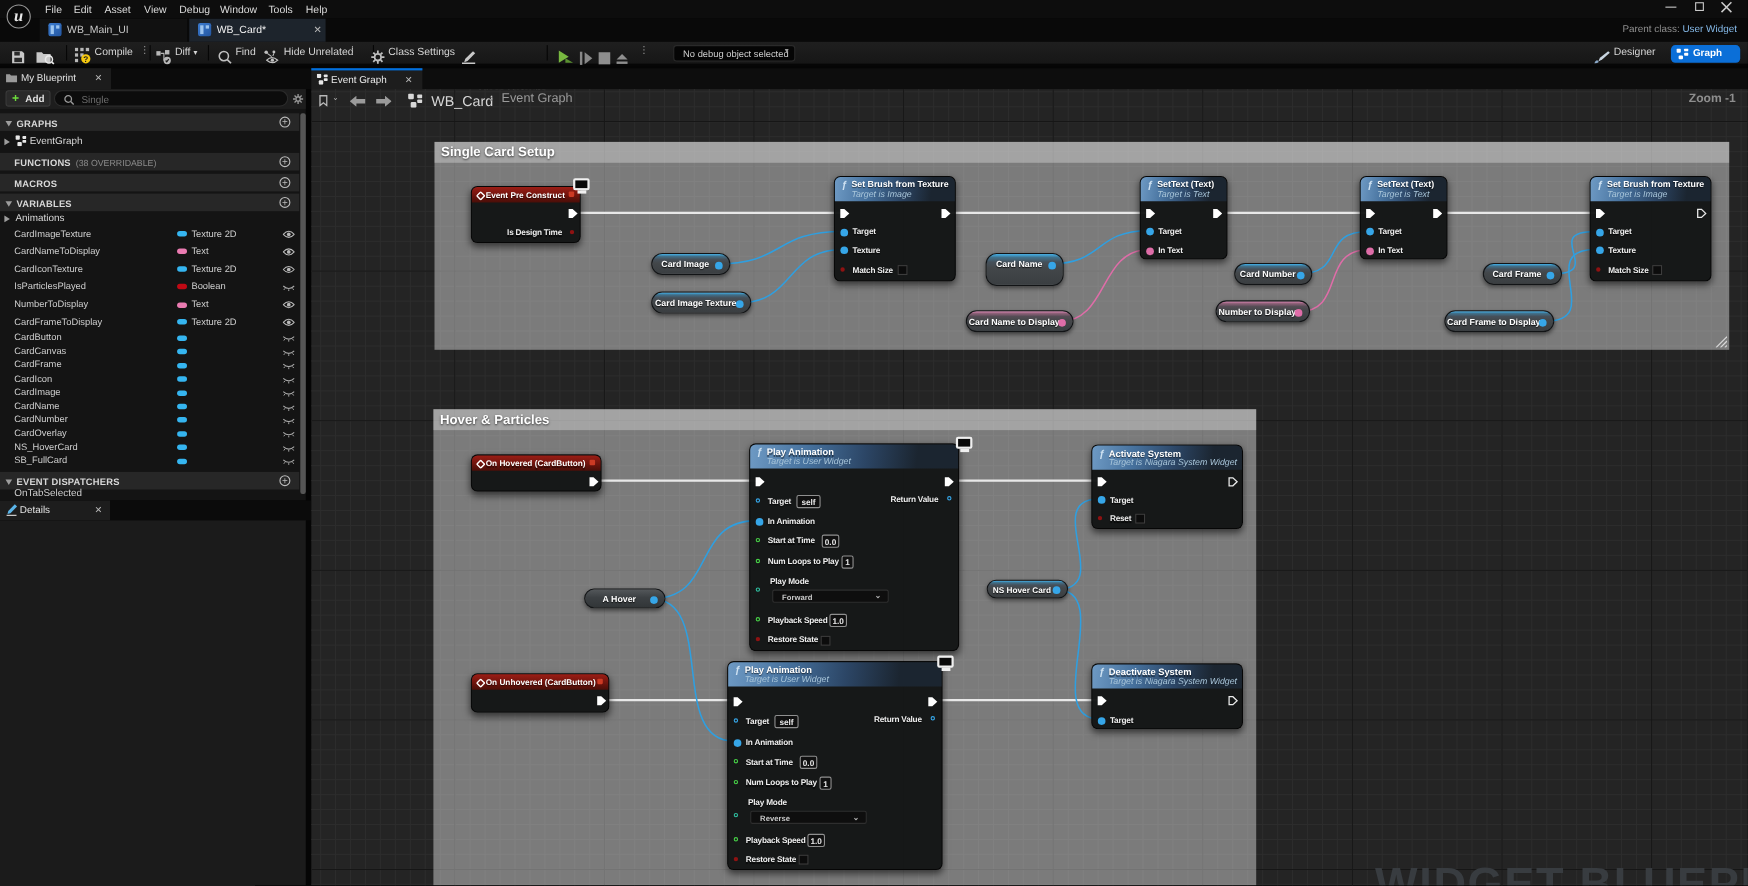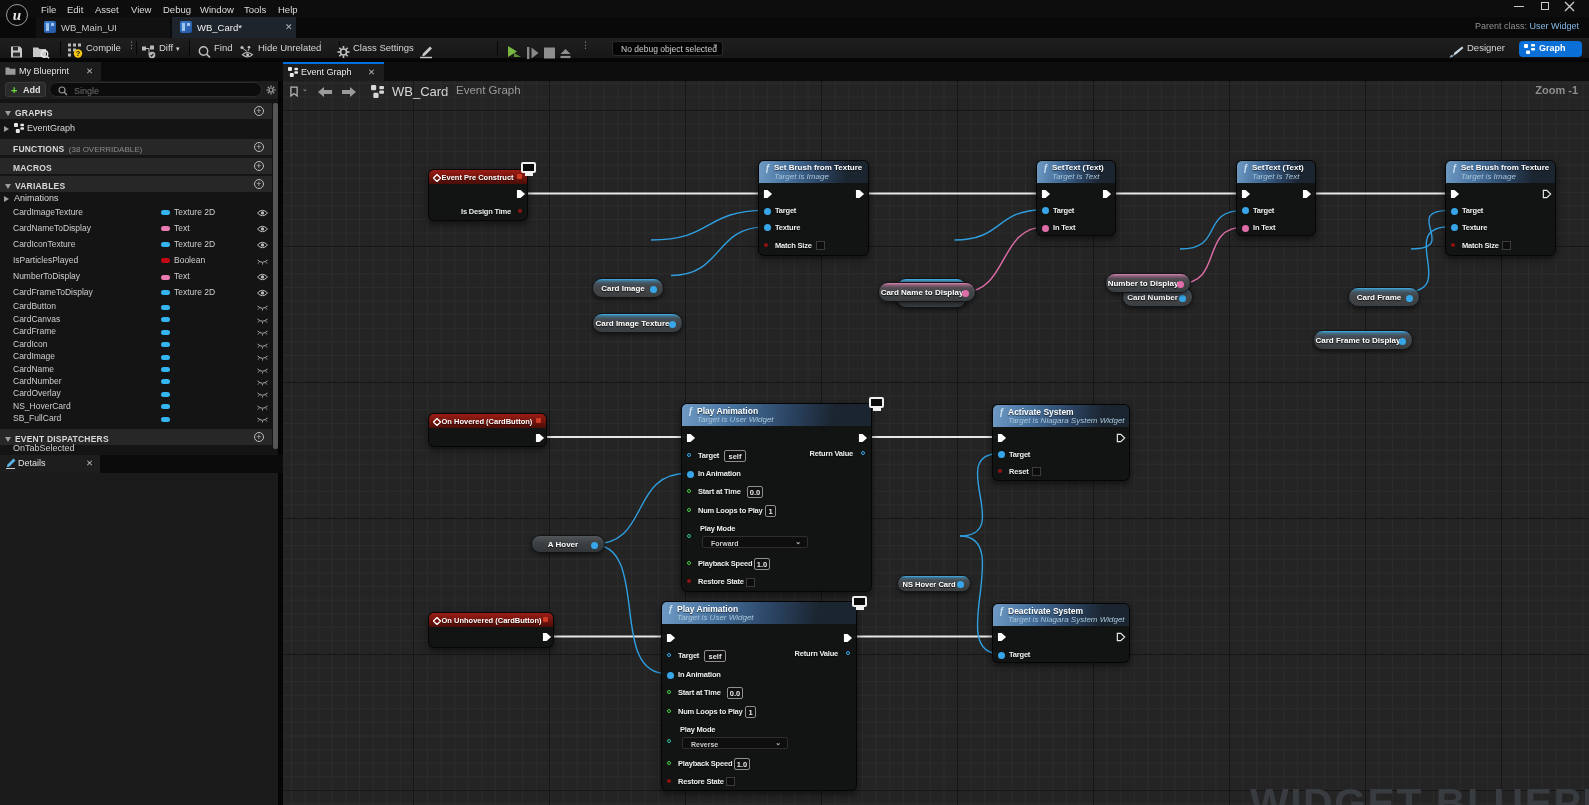--- a/index.html
+++ b/index.html
@@ -77,21 +77,21 @@
 .nhead-blue { position:absolute; left:0; top:0; right:0; border-radius:5px 5px 0 0;
   background:linear-gradient(97deg,#6e9ac4 0%,#46719d 28%,#2c4666 55%,#1b2530 80%); }
 .ntitle { font-size:9px; font-weight:700; color:#fff; text-shadow:0 1px 1px rgba(0,0,0,0.6); white-space:nowrap; }
 .nsub { font-size:8px; font-style:italic; color:#a9c6da; margin-top:-1px; white-space:nowrap; }
 .pinrow { position:absolute; font-size:7.5px; letter-spacing:-0.2px; font-weight:700; color:#eee; white-space:nowrap;
   text-shadow:0 1px 1px rgba(0,0,0,0.8); }
 .pill { position:absolute; z-index:3; border-radius:10px; border:1.5px solid #121416;
   background:linear-gradient(180deg,#53575a 0%,#3c4043 45%,#323638 100%);
   box-shadow:0 2px 4px rgba(0,0,0,0.5); font-size:7.5px; font-weight:700; color:#fff;
   text-align:center; text-shadow:0 1px 1px rgba(0,0,0,0.8); }
-.sheen-b { background:linear-gradient(180deg,#41b2ec 0%,#41708a 11%,#45505a 26%,#43474a 45%,#3a3e41 100%);margin-top:48px; }
+.sheen-b { background:linear-gradient(180deg,#41b2ec 0%,#41708a 11%,#45505a 26%,#43474a 45%,#3a3e41 100%); }
 .sheen-p { background:linear-gradient(180deg,#dd87b6 0%,#8c6077 11%,#554c55 26%,#45474a 45%,#3a3e41 100%); }
 .dot { position:absolute; width:7px; height:7px; border-radius:50%; }
 .valbox { position:absolute; background:#101010; border:1px solid #8f8f8f; border-radius:2px;
   color:#e8e8e8; font-size:7.5px; font-weight:700; text-align:center; }
 .chk { position:absolute; width:9px; height:9px; background:#0c0c0c; border:1px solid #3c3c3c; }
 .dropd { position:absolute; background:#0e0e0e; border:1px solid #2e2e2e; border-radius:2px;
   color:#c9c9c9; font-size:7px; font-weight:700; }
 .monitor { position:absolute; width:15px; height:11px; background:#f0f0f0; border-radius:2px; z-index:4; }
 .monitor:before { content:""; position:absolute; left:2px; top:2px; right:2px; bottom:2px; background:#0a0a0a; }
 .monitor:after { content:""; position:absolute; left:4px; bottom:-3px; width:8px; height:3px; background:#f0f0f0; }
@@ -456,20 +456,33 @@
             <rect x="2" y="6.6" width="4.4" height="4.4" rx="1"></rect>
           </g>
         </svg>
       <span style="position:absolute; left:18px; top:3px; font-size:9px; color:#e8e8e8;">Event Graph</span>
       <span style="position:absolute; left:85px; top:3px; font-size:8.5px; color:#b8b8b8;">✕</span>
     </div>
   </div>
   <div id="canvas">
     <div id="watermark">WIDGET BLUEPRINT</div>
     <div id="zoomtxt">Zoom -1</div>
+<div class="comment" style="left:112px; top:48px; width:1177px; height:189px;">
+        <div class="ctitle">Single Card Setup</div>
+        <svg style="position:absolute; right:2px; bottom:2px;" width="12" height="12" viewBox="0 0 12 12">
+          <g stroke="#d8d8d8" stroke-width="1.2">
+            <line x1="2" y1="12" x2="12" y2="2"></line>
+            <line x1="6" y1="12" x2="12" y2="6"></line>
+            <line x1="10" y1="12" x2="12" y2="10"></line>
+          </g>
+        </svg>
+      </div>
+<div class="comment" style="left:111px; top:291px; width:748px; height:433px;">
+        <div class="ctitle">Hover &amp; Particles</div>
+      </div>
 <svg id="wires" width="1306" height="724">
         <line x1="241" y1="112.5" x2="483" y2="112.5" stroke="#e8e8e8" stroke-width="2"></line>
         <line x1="577" y1="112.5" x2="761" y2="112.5" stroke="#e8e8e8" stroke-width="2"></line>
         <line x1="829" y1="112.5" x2="961" y2="112.5" stroke="#e8e8e8" stroke-width="2"></line>
         <line x1="1029" y1="112.5" x2="1170" y2="112.5" stroke="#e8e8e8" stroke-width="2"></line>
         <line x1="260" y1="356" x2="408" y2="356" stroke="#e8e8e8" stroke-width="2"></line>
         <line x1="585" y1="356" x2="715" y2="356" stroke="#e8e8e8" stroke-width="2"></line>
         <line x1="267" y1="555.5" x2="386" y2="555.5" stroke="#e8e8e8" stroke-width="2"></line>
         <line x1="570" y1="555.5" x2="715" y2="555.5" stroke="#e8e8e8" stroke-width="2"></line>
         <path d="M368 159 C 431.25 159, 419.75 129.4, 483 129.4" fill="none" stroke="#2f9fe0" stroke-width="1.4"></path>

